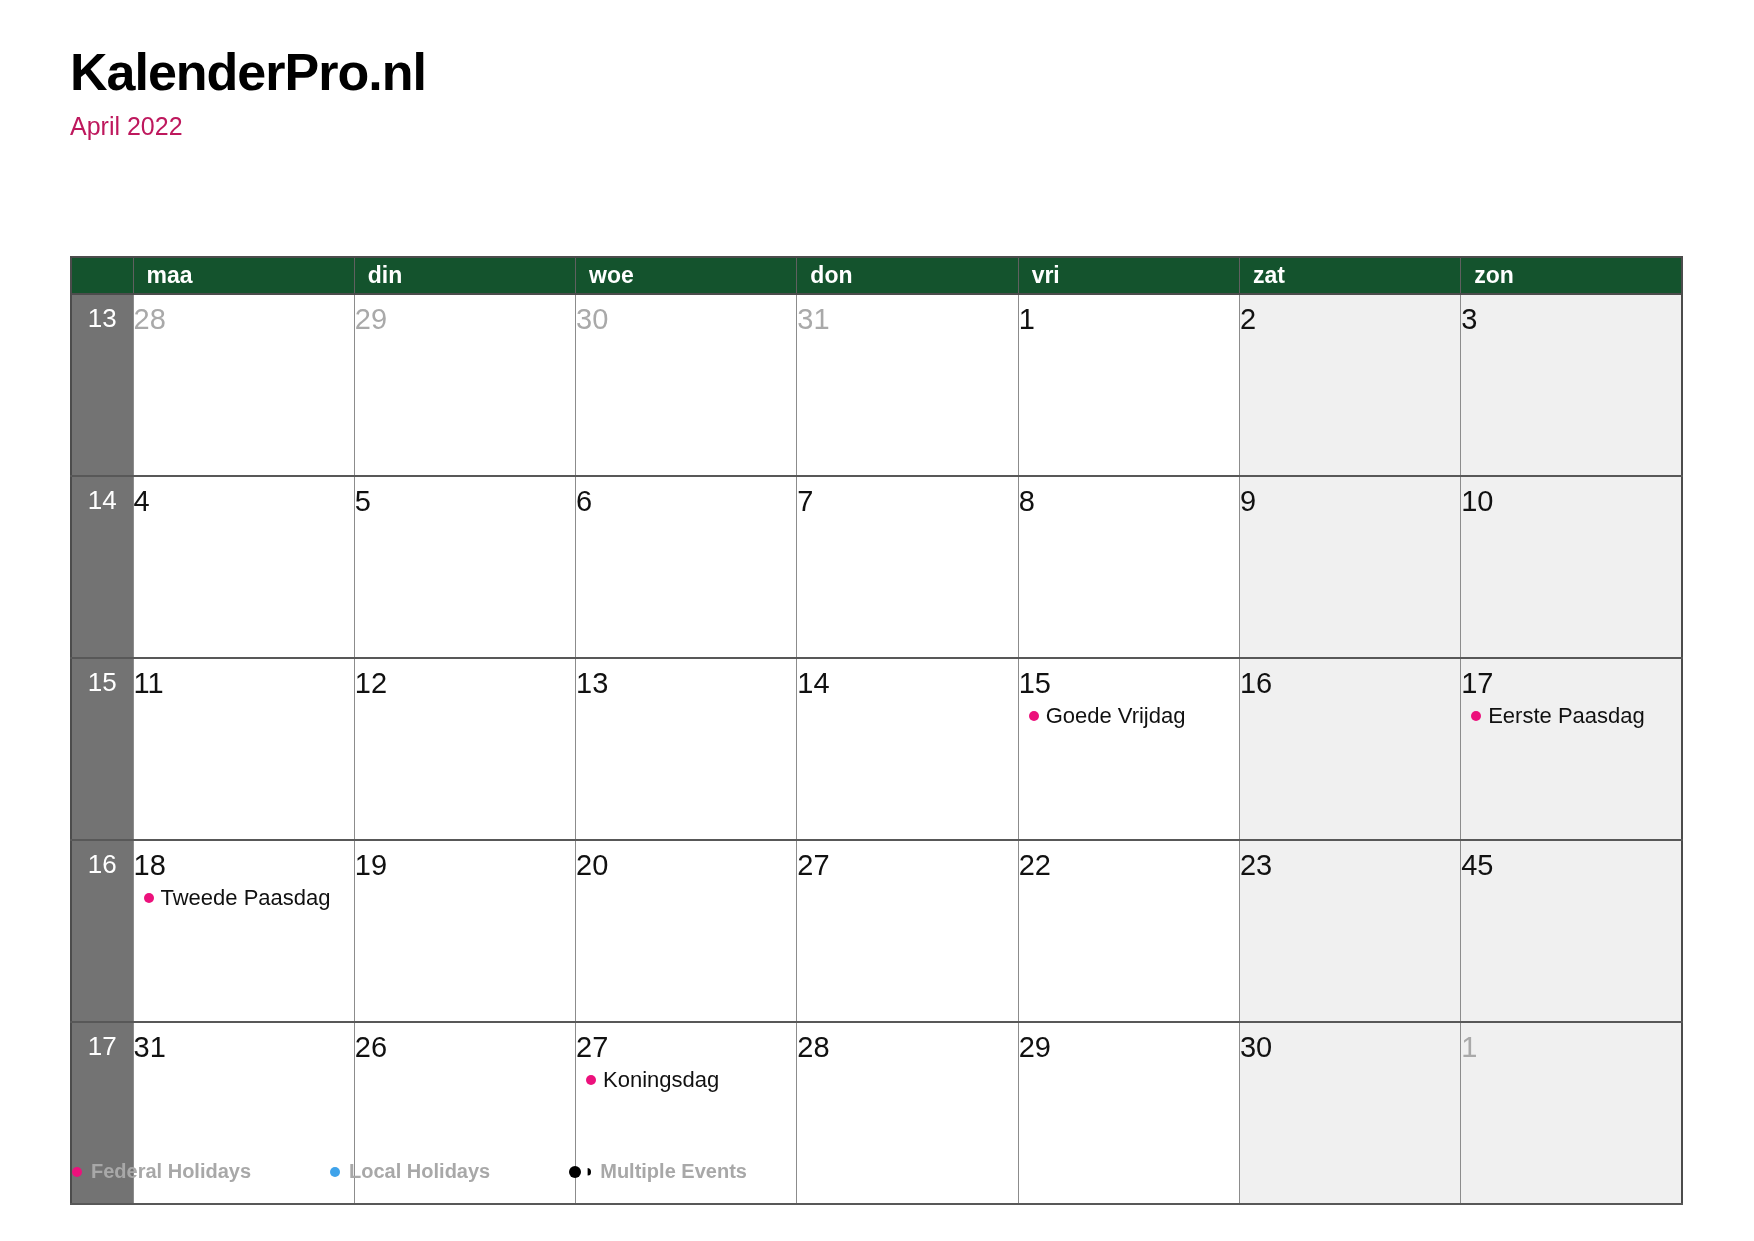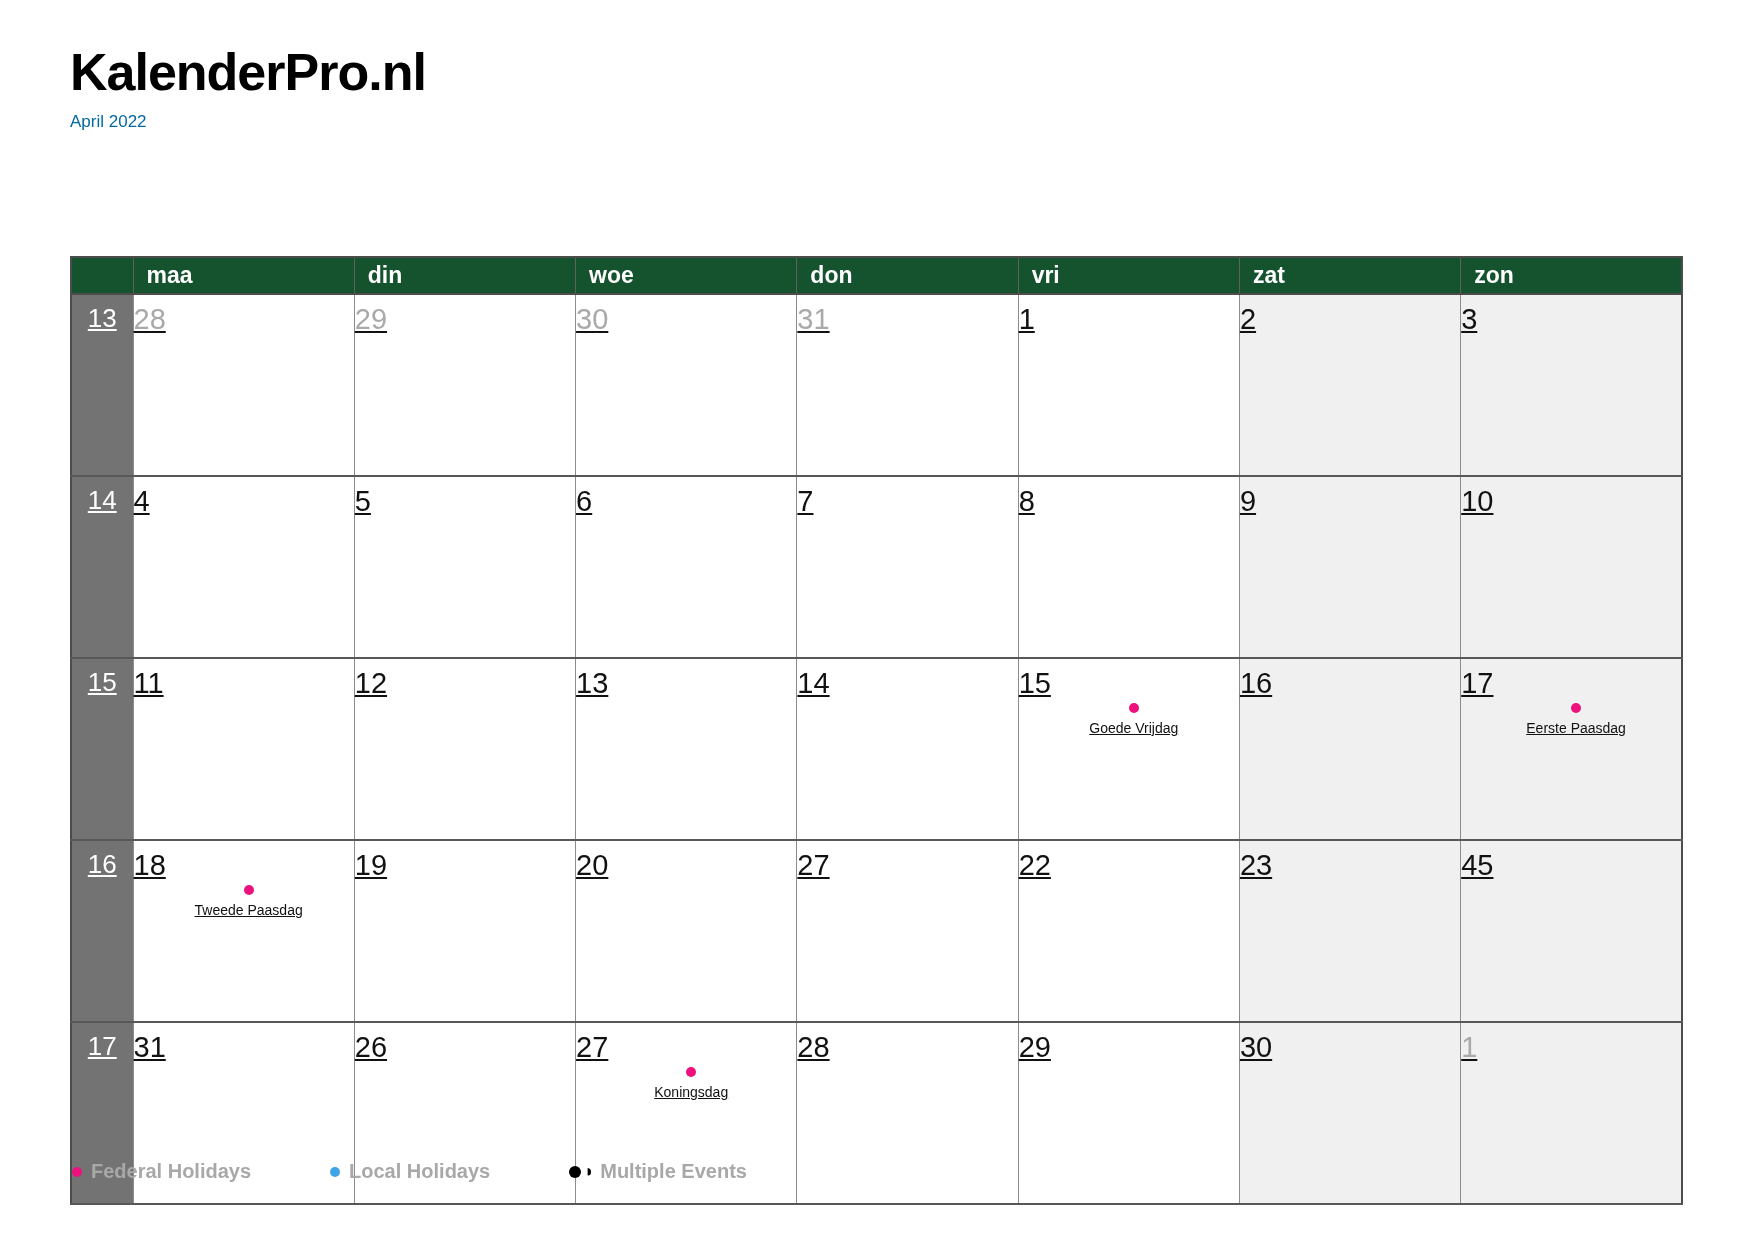--- a/index.html
+++ b/index.html
@@ -3,54 +3,53 @@
 <meta charset="utf-8">
 <style>
   html,body{margin:0;padding:0;background:#ffffff;}
   body{
     width:1754px;height:1241px;position:relative;overflow:hidden;
     font-family:"Liberation Sans", sans-serif;color:#111;
   }
   
   .page-header{position:absolute;left:70px;top:42px;width:1613px;text-align:left;}
   .site-title{margin:0;font-size:52px;font-weight:bold;letter-spacing:-1px;color:#000;}
-  .month-subtitle{margin:10px 0 0 0;font-size:17px;font-weight:normal;color:#0369a1;}
+  .month-subtitle{margin:10px 0 0 0;font-size:25px;font-weight:normal;color:#be185d;}
 
   
   table.calendar{
     position:absolute;left:70px;top:256px;width:1613px;height:897px;
     border-collapse:collapse;table-layout:fixed;
     border:2px solid #4c4c4c;
   }
   thead th{
     background:#14532d;color:#ffffff;font-size:23px;font-weight:bold;
     text-align:left;padding:0 0 0 13px;height:35px;vertical-align:middle;
     border:1px solid #606060;border-bottom:2px solid #4c4c4c;
   }
   thead th.corner{padding:0;}
   tbody td{
     vertical-align:top;height:172px;background:#ffffff;
     border-left:1px solid #8c8c8c;border-right:1px solid #8c8c8c;
     border-top:2px solid #585858;border-bottom:2px solid #585858;
     padding:0;
-    text-decoration:underline;
   }
   td.weeknum{
     background:#737373;color:#ffffff;text-align:center;
     font-size:26px;padding-top:8px;border-left:none;
   }
   td.weekend{background:#f0f0f0;}
   .datenum{
     width:76px;font-size:29px;line-height:1.1;
     padding-top:9px;color:#111111;
   }
   td.other .datenum{color:#a9a9a9;}
   .holiday{
     display:flex;align-items:center;gap:7px;
-    padding-left:10px;margin-top:3px;font-size:14px;color:#111;flex-direction:column;
+    padding-left:10px;margin-top:3px;font-size:22px;color:#111;
   }
   .hdot{width:10px;height:10px;border-radius:50%;flex:0 0 auto;}
 
   
   .legend{
     position:absolute;left:72px;top:1160px;display:flex;align-items:center;gap:79px;
     font-size:20px;font-weight:bold;color:#a8a8a8;
   }
   .legend-item{display:flex;align-items:center;gap:9px;}
   .ldot{width:10px;height:10px;border-radius:50%;display:inline-block;}

